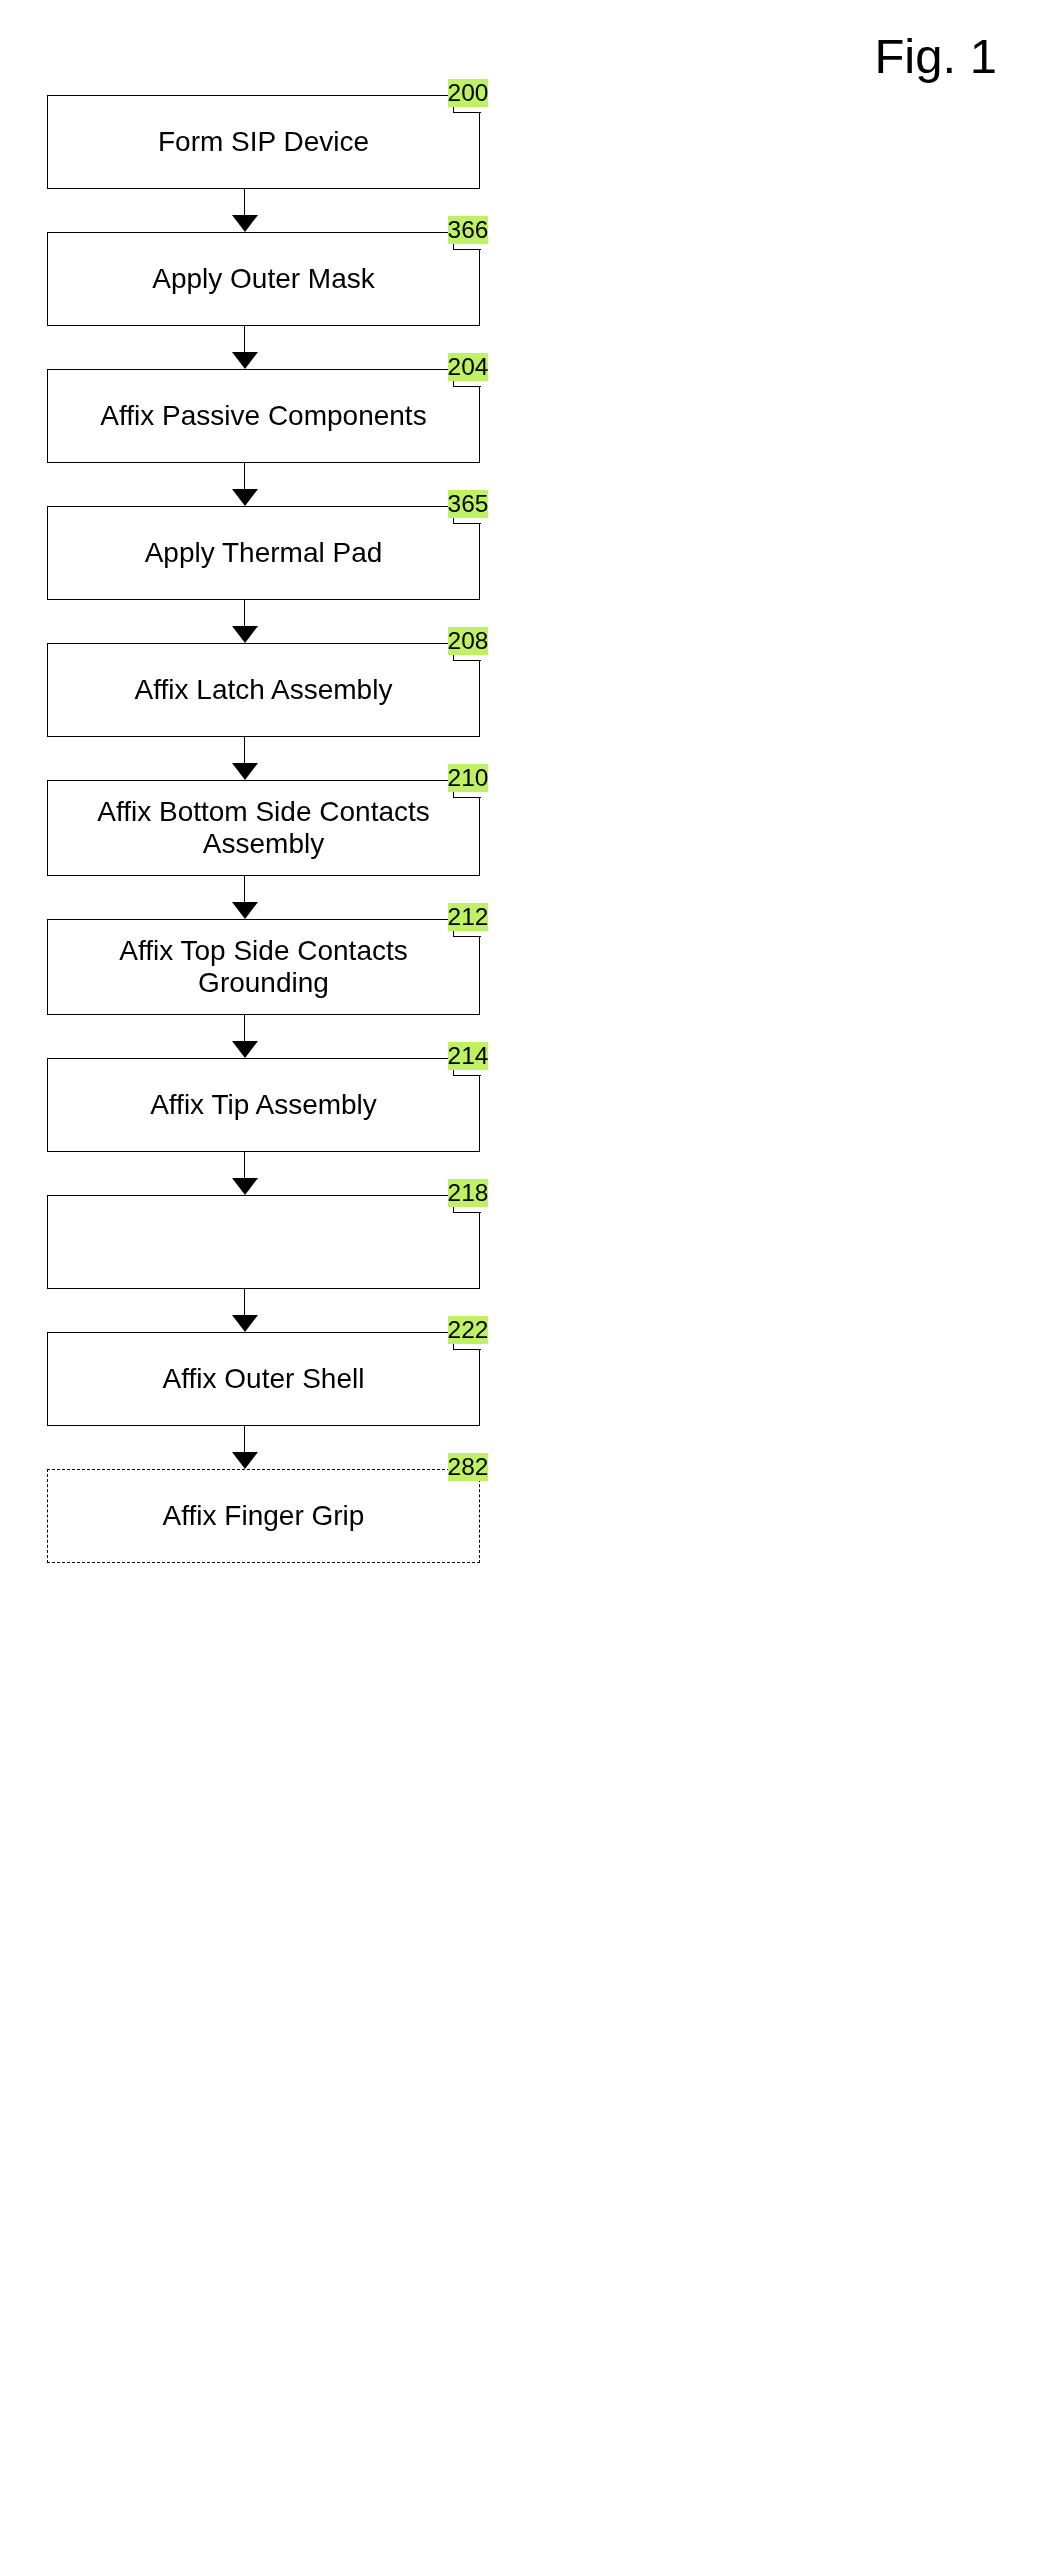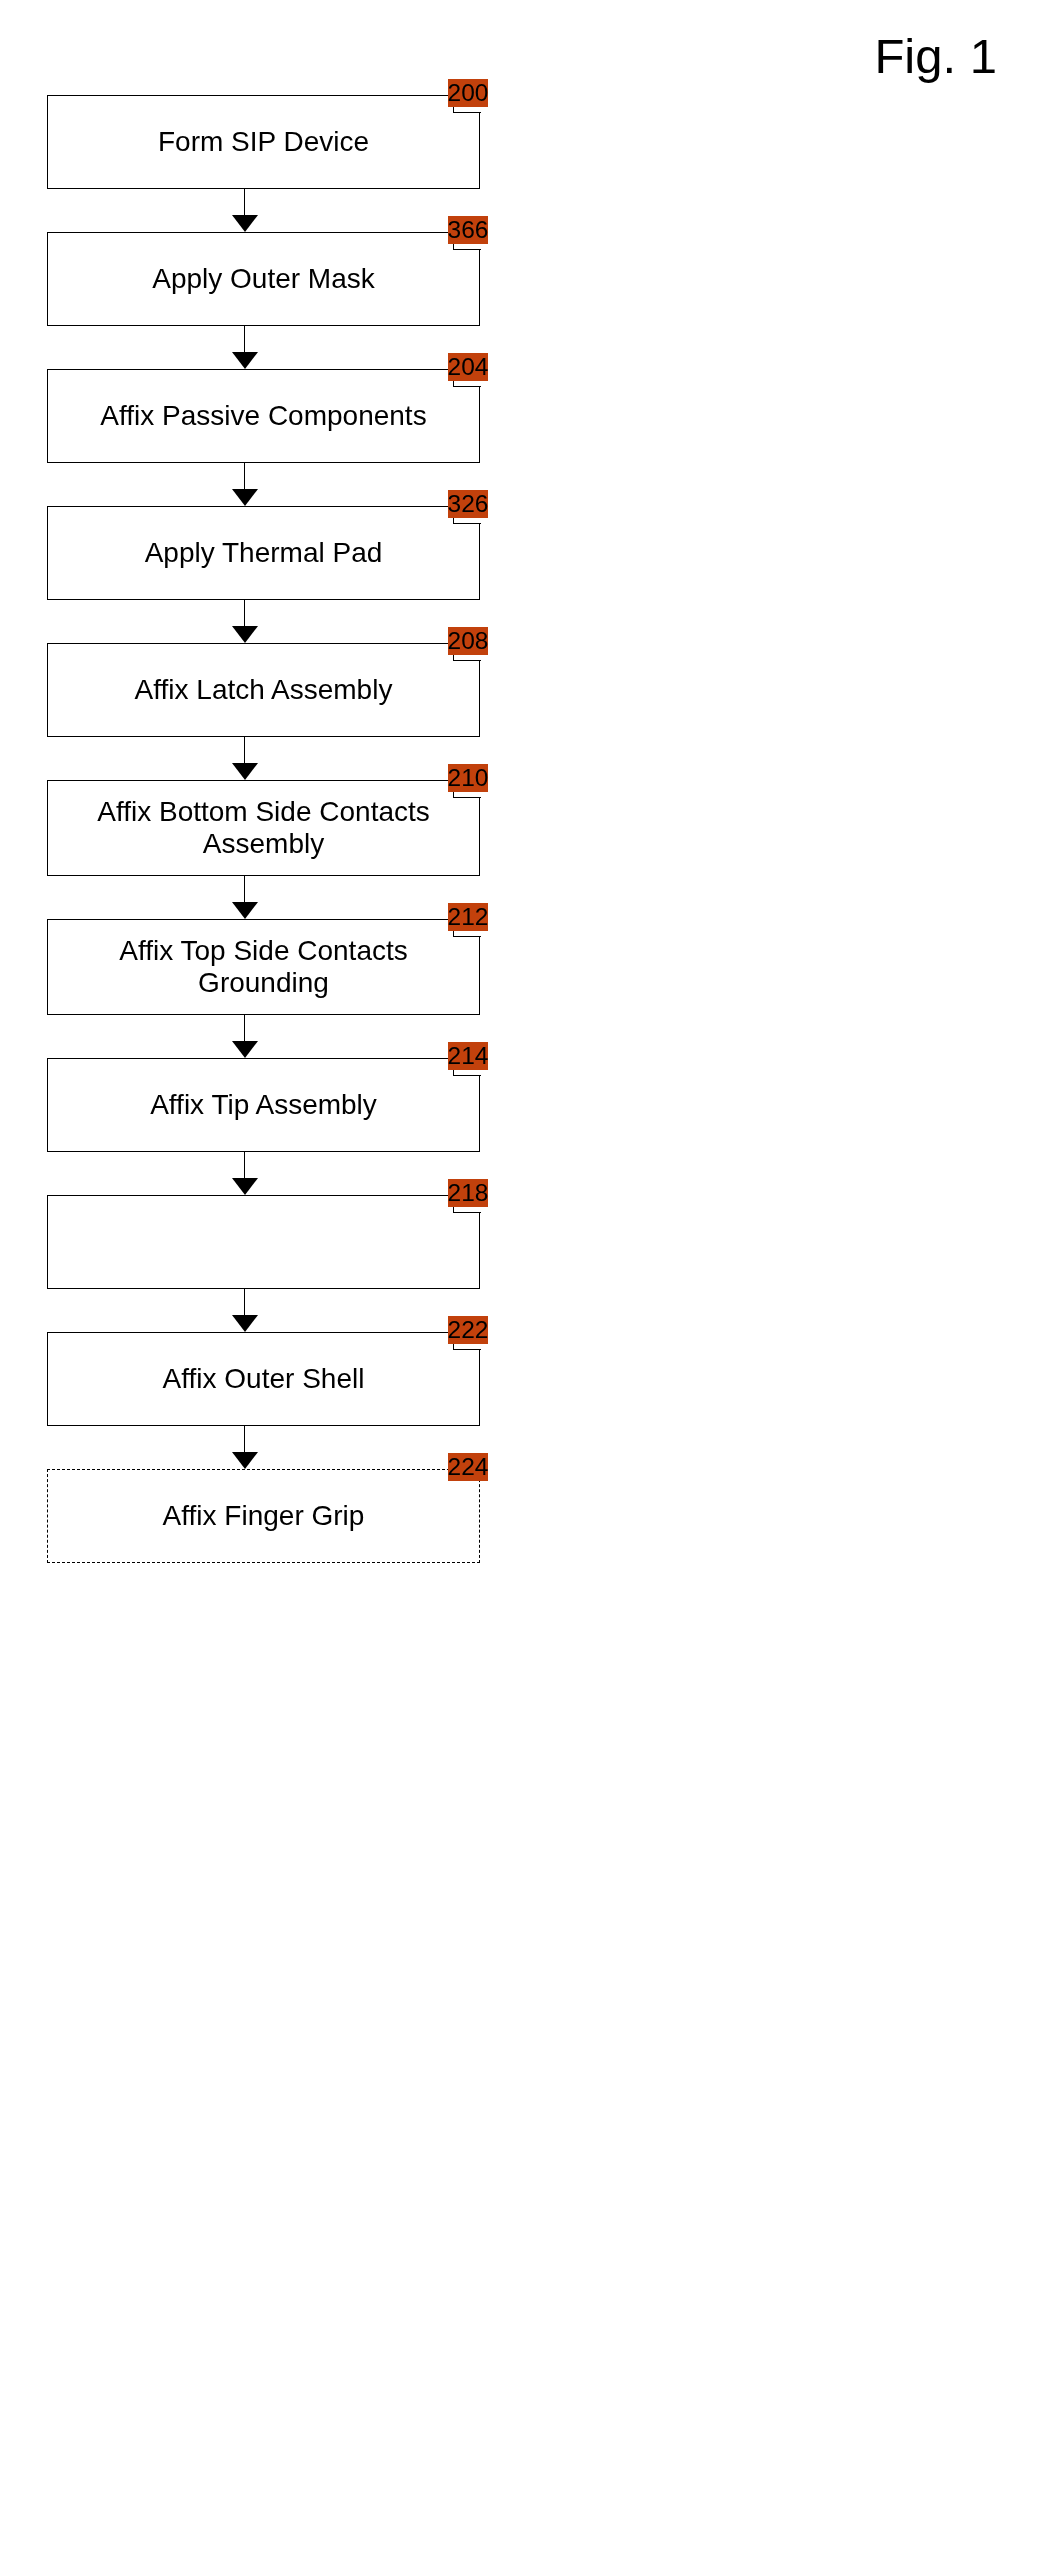--- a/index.html
+++ b/index.html
@@ -67,21 +67,21 @@
       border: 1.9px dashed #000;
     }
 
     .step-number {
       position: absolute;
       top: -17px;
       right: -9.4px;
       font-size: 24.5px;
       font-family: Arial, sans-serif;
       color: #000;
-      background: #c2410c;
+      background: #bef264;
     }
 
     
     .corner-notch {
       position: absolute;
       top: -1.9px;
       right: -1.9px;
       width: 28px;
       height: 19px;
       background: #fff;
@@ -152,21 +152,21 @@
         </div>
       </div>
       <div class="arrow-container">
         <div class="arrow-line"></div>
         <div class="arrow-down"></div>
       </div>
       <div class="step-row">
         <div class="step-box">
           <div class="corner-notch"></div>
           <span>Apply Thermal Pad</span>
-          <div class="step-number">326</div>
+          <div class="step-number">365</div>
         </div>
       </div>
       <div class="arrow-container">
         <div class="arrow-line"></div>
         <div class="arrow-down"></div>
       </div>
       <div class="step-row">
         <div class="step-box">
           <div class="corner-notch"></div>
           <span>Affix Latch Assembly</span>
@@ -227,19 +227,19 @@
           <div class="step-number">222</div>
         </div>
       </div>
       <div class="arrow-container">
         <div class="arrow-line"></div>
         <div class="arrow-down"></div>
       </div>
       <div class="step-row">
         <div class="step-box dashed">
           <span>Affix Finger Grip</span>
-          <div class="step-number">224</div>
+          <div class="step-number">282</div>
         </div>
       </div>
     </div>
 
 </div>
 
 
 </body></html>

